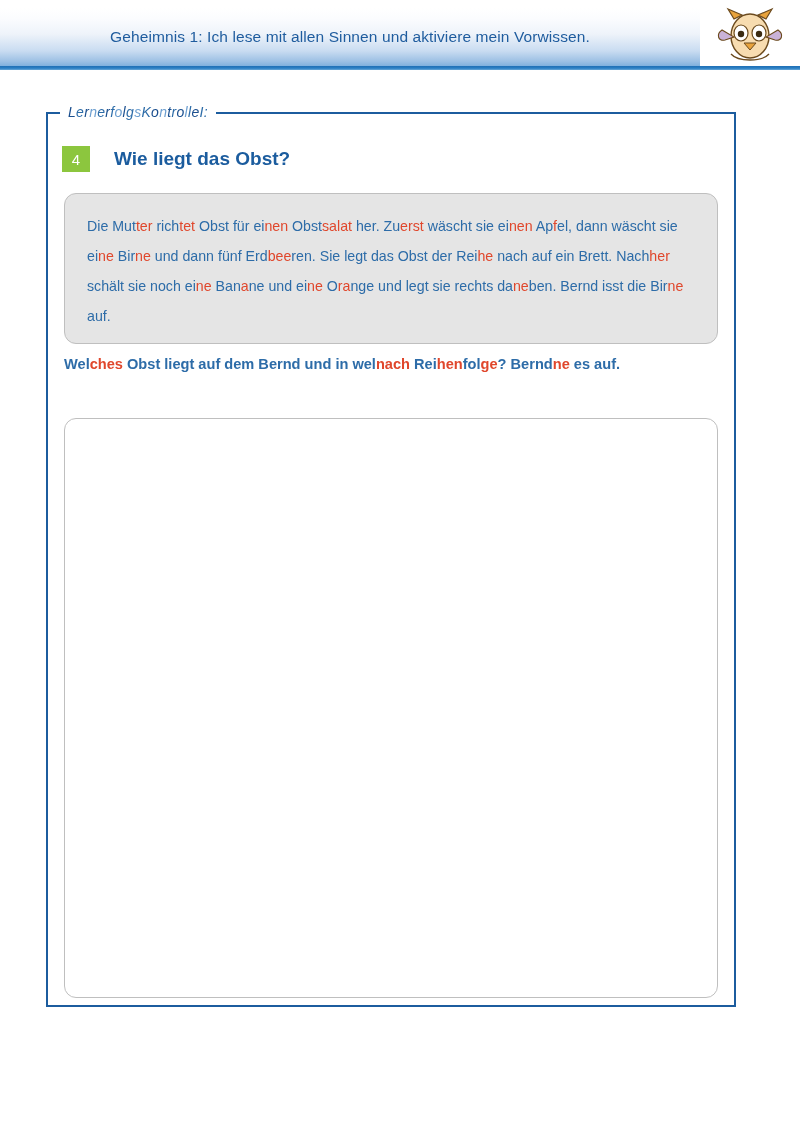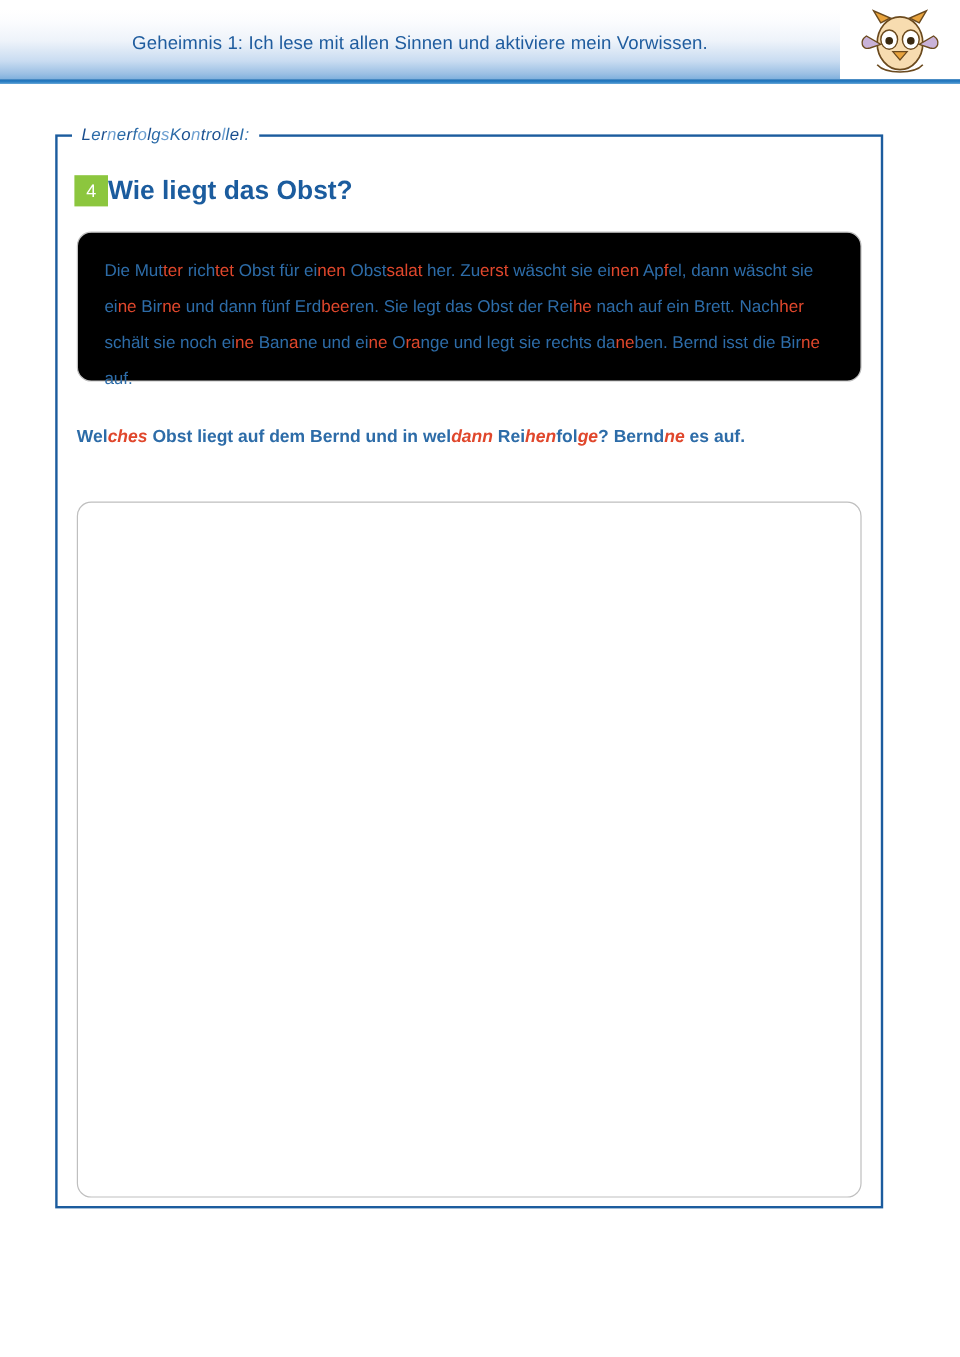--- a/index.html
+++ b/index.html
@@ -54,42 +54,42 @@
   .task-row{
     position:absolute;left:62px;top:146px;
     display:flex;align-items:center;
   }
   .task-num{
     width:28px;height:26px;background:#8cc63e;
     color:#ffffff;font-size:15px;font-weight:400;
     display:flex;align-items:center;justify-content:center;
   }
   .task-title{
-    color:#1b5c9e;font-size:22px;font-weight:bold;
+    margin-left:24px;color:#1b5c9e;font-size:19px;font-weight:bold;
   }
 
   
   .textbox{
-    position:absolute;left:64px;top:193px;width:654px;height:125px;
+    position:absolute;left:64px;top:193px;width:654px;height:151px;
     border:1.5px solid #bfbfbf;border-radius:12px;
-    box-sizing:border-box;background:#000000;
+    box-sizing:border-box;background:#e5e5e5;
   }
   .textbox p{
     margin:0;padding:17px 22px 0 22px;
     font-size:14.2px;line-height:30px;color:#2d6ca8;
   }
   .r{color:#e0472c;}
   .b{color:#2d6ca8;}
 
   
   .question{
     position:absolute;left:64px;top:352px;width:660px;
     font-size:14.6px;font-weight:bold;line-height:25px;color:#1b5c9e;
   }
-  .question .r{color:#e0472c;font-style:italic;}
+  .question .r{color:#e0472c;}
 
   
   .answerbox{
     position:absolute;left:64px;top:418px;width:654px;height:580px;
     border:1.5px solid #bfbfbf;border-radius:12px;
     box-sizing:border-box;background:#ffffff;
   }
 
   
   .footer{position:absolute;left:0;top:1060px;width:800px;height:60px;}
@@ -144,21 +144,21 @@
 
 <div class="task-row">
   <div class="task-num">4</div>
   <div class="task-title">Wie liegt das Obst?</div>
 </div>
 
 <div class="textbox">
   <p id="reading-text"><span class="b">Die Mut</span><span class="r">ter</span><span class="b"> rich</span><span class="r">tet</span><span class="b"> Obst für ei</span><span class="r">nen</span><span class="b"> Obst</span><span class="r">salat</span><span class="b"> her. Zu</span><span class="r">erst</span><span class="b"> wäscht sie ei</span><span class="r">nen</span><span class="b"> Ap</span><span class="r">f</span><span class="b">el,</span><span class="b"> dann wäscht sie ei</span><span class="r">ne</span><span class="b"> Bir</span><span class="r">ne</span><span class="b"> und dann fünf Erd</span><span class="r">bee</span><span class="b">ren. Sie legt das Obst der Rei</span><span class="r">he</span><span class="b"> nach auf ein Brett. Nach</span><span class="r">her</span><span class="b"> schält sie noch ei</span><span class="r">ne</span><span class="b"> Ban</span><span class="r">a</span><span class="b">ne und ei</span><span class="r">ne</span><span class="b"> O</span><span class="r">ra</span><span class="b">nge und legt sie rechts da</span><span class="r">ne</span><span class="b">ben. Bernd isst die Bir</span><span class="r">ne</span><span class="b"> auf.</span></p>
 </div>
 
-<div class="question" id="question-text"><span class="b">Wel</span><span class="r">ches</span><span class="b"> Obst liegt auf dem Bernd und in wel</span><span class="r">dann</span><span class="b"> Rei</span><span class="r">hen</span><span class="b">fol</span><span class="r">ge</span><span class="b">? Bernd</span><span class="r">ne</span><span class="b"> es auf.</span></div>
+<div class="question" id="question-text"><span class="b">Wel</span><span class="r">ches</span><span class="b"> Obst liegt auf dem Bernd und in wel</span><span class="r">nach</span><span class="b"> Rei</span><span class="r">hen</span><span class="b">fol</span><span class="r">ge</span><span class="b">? Bernd</span><span class="r">ne</span><span class="b"> es auf.</span></div>
 
 <div class="answerbox"></div>
 
 <div class="footer">
   
 
   
   
 
   

